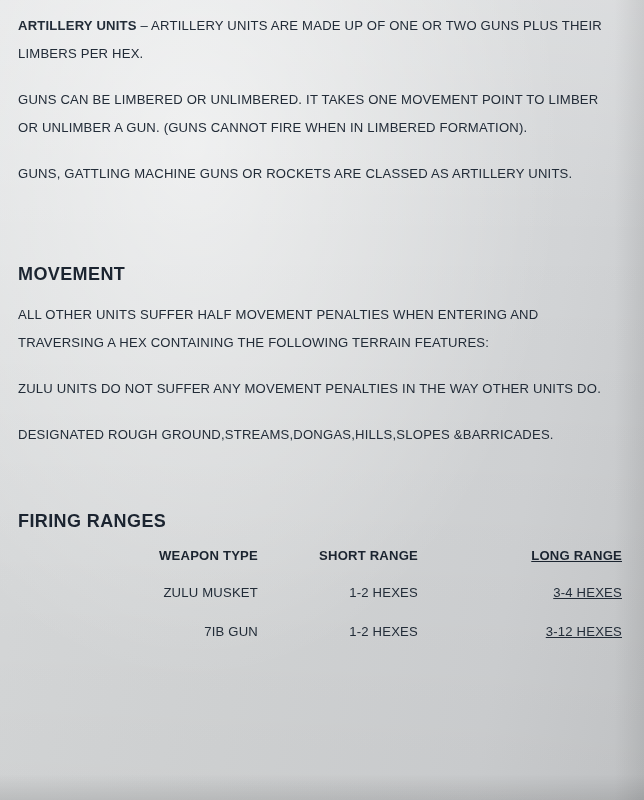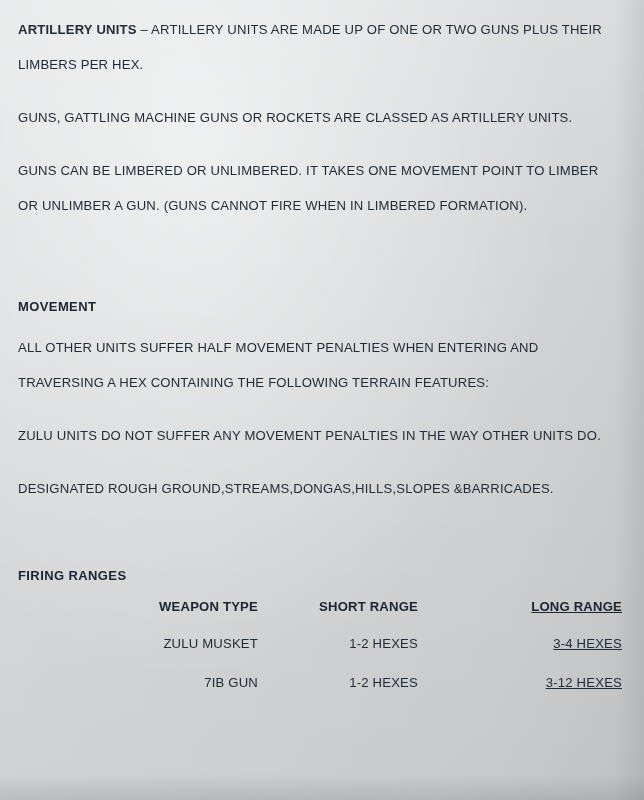--- a/index.html
+++ b/index.html
@@ -30,31 +30,31 @@
     background: radial-gradient(ellipse at 30% 18%, rgba(255,255,255,0.55) 0%, rgba(255,255,255,0.0) 58%),
                 linear-gradient(180deg, rgba(255,255,255,0.20) 0%, rgba(0,0,0,0.0) 30%, rgba(0,0,0,0.05) 100%);
     pointer-events: none;
   }
   .content {
     position: relative;
     z-index: 2;
   }
   p.para {
     font-size: 13.1px;
-    line-height: 35px;
+    line-height: 28px;
     letter-spacing: 0.2px;
     margin: 0 0 18px 0;
     text-transform: uppercase;
     color: #222c38;
   }
   .strong-lead {
     font-weight: bold;
   }
   h2.section {
-    font-size: 13px;
+    font-size: 18px;
     font-weight: bold;
     letter-spacing: 0.4px;
     text-transform: uppercase;
     margin: 0 0 16px 0;
     color: #1b2430;
   }
   .spacer-lg { height: 58px; }
   .spacer-md { height: 44px; }
 
   table.ranges {
@@ -97,23 +97,23 @@
   }
 </style>
 </head>
 <body>
 
 <div class="page">
   <div class="content">
 
     <p class="para"><span class="strong-lead">ARTILLERY UNITS</span><span> – ARTILLERY UNITS ARE MADE UP OF ONE OR TWO GUNS PLUS THEIR LIMBERS PER HEX.</span></p>
 
+    <p class="para">GUNS CAN BE LIMBERED OR UNLIMBERED. IT TAKES ONE MOVEMENT POINT TO LIMBER OR UNLIMBER A GUN. (GUNS CANNOT FIRE WHEN IN LIMBERED FORMATION).</p>
+
     <p class="para">GUNS, GATTLING MACHINE GUNS OR ROCKETS ARE CLASSED AS ARTILLERY UNITS.</p>
-
-    <p class="para">GUNS CAN BE LIMBERED OR UNLIMBERED. IT TAKES ONE MOVEMENT POINT TO LIMBER OR UNLIMBER A GUN. (GUNS CANNOT FIRE WHEN IN LIMBERED FORMATION).</p>
 
     <div class="spacer-lg"></div>
 
     <h2 class="section">MOVEMENT</h2>
 
     <p class="para">ALL OTHER UNITS SUFFER HALF MOVEMENT PENALTIES WHEN ENTERING AND TRAVERSING A HEX CONTAINING THE FOLLOWING TERRAIN FEATURES:</p>
 
     <p class="para">ZULU UNITS DO NOT SUFFER ANY MOVEMENT PENALTIES IN THE WAY OTHER UNITS DO.</p>
 
     <p class="para">DESIGNATED ROUGH GROUND,STREAMS,DONGAS,HILLS,SLOPES &amp;BARRICADES.</p>

